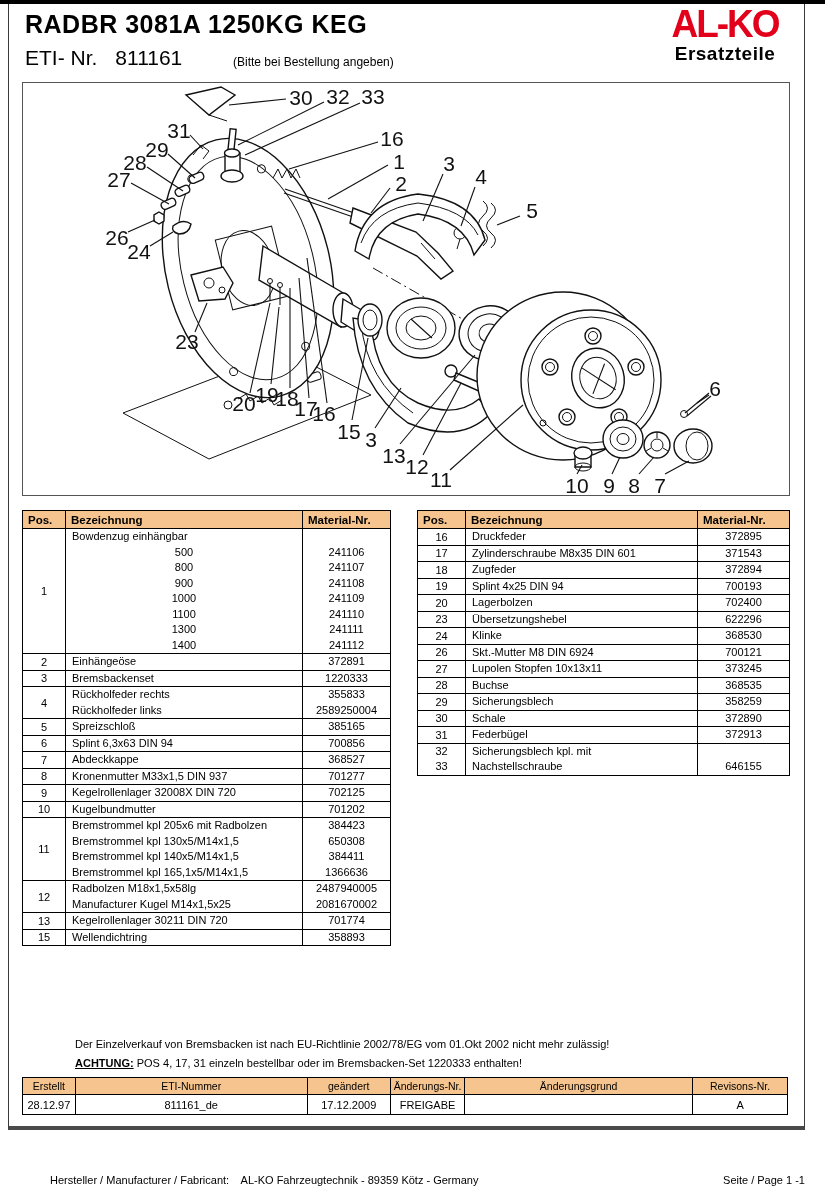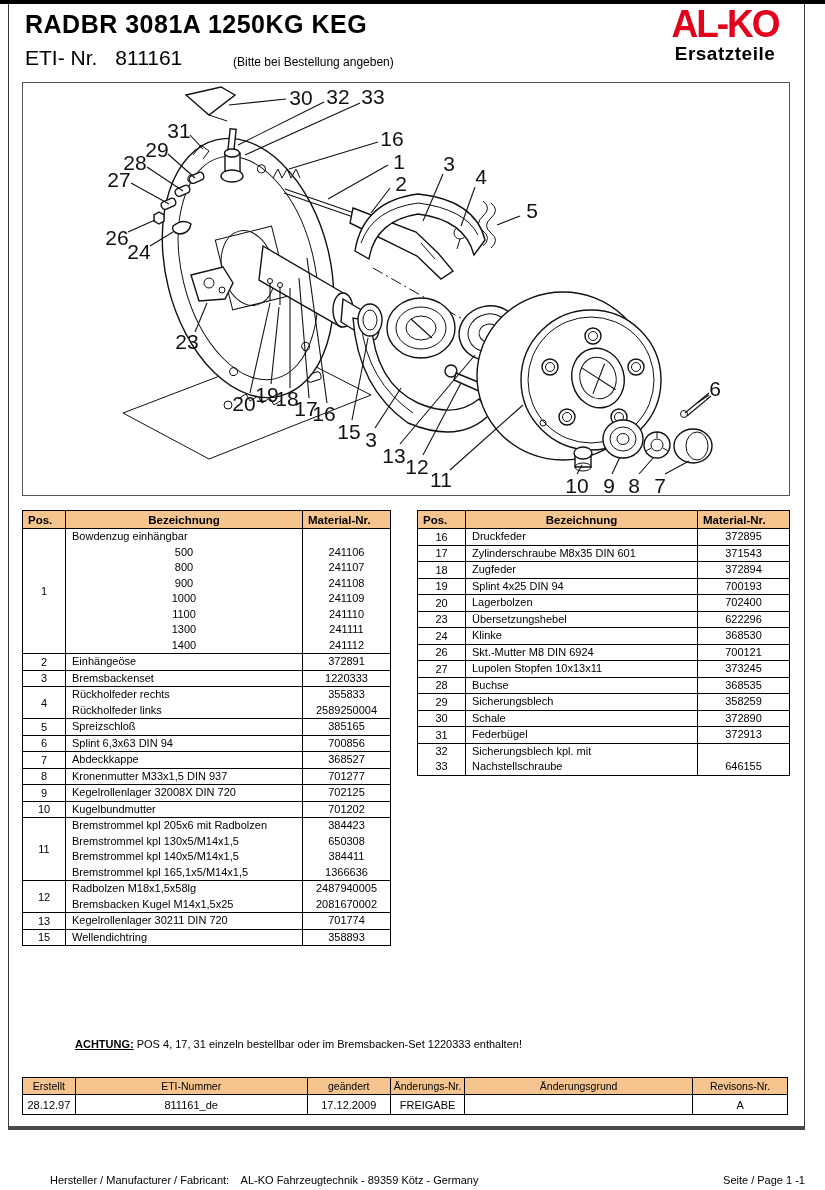--- a/index.html
+++ b/index.html
@@ -21,21 +21,21 @@
   .diagram-box svg{display:block;}
   svg .part{fill:#fff;stroke:#111;stroke-width:1.4;}
   svg .thin{fill:none;stroke:#111;stroke-width:1;}
   svg .callout-line{stroke:#111;stroke-width:1.1;}
   svg .callout-text{font-family:"Liberation Sans",sans-serif;font-size:21px;fill:#111;}
   
   .parts-table{border-collapse:collapse;background:#fff;}
   .parts-table th,.parts-table td{border:1px solid #000;padding:0;font-size:11px;}
   .parts-table th{background:var(--hdr,#F6C58F);height:17px;font-size:11.5px;padding:0 5px;}
   .parts-table th.c{text-align:left;}
-  .parts-table th.l{text-align:center;}
+  .parts-table th.l{text-align:left;}
   .parts-table td.pos{text-align:center;vertical-align:middle;}
   .parts-table td.pos .line{height:15.5px;line-height:15.5px;}
   .parts-table td.name .line{height:15.5px;line-height:15.5px;padding:0 6px;white-space:nowrap;text-align:left;}
   .parts-table td.name .line.size{text-align:center;}
   .parts-table td.mat{text-align:center;}
   .parts-table td.mat .line{height:15.5px;line-height:15.5px;text-align:center;}
   #left-table{left:22px;top:510px;width:369px;}
   #right-table{left:417px;top:510px;width:373px;}
   
   .notes{left:75px;top:1035px;font-size:11px;line-height:19px;}
@@ -431,21 +431,21 @@
           <div class="line">384423</div>
           <div class="line">650308</div>
           <div class="line">384411</div>
           <div class="line">1366636</div>
         </td>
       </tr>
       <tr>
         <td class="pos">12</td>
         <td class="name">
           <div class="line">Radbolzen M18x1,5x58lg</div>
-          <div class="line">Bremsbacken Kugel M14x1,5x25</div>
+          <div class="line">Manufacturer Kugel M14x1,5x25</div>
         </td>
         <td class="mat">
           <div class="line">2487940005</div>
           <div class="line">2081670002</div>
         </td>
       </tr>
       <tr>
         <td class="pos">13</td>
         <td class="name">
           <div class="line">Kegelrollenlager 30211 DIN 720</div>
@@ -608,20 +608,21 @@
         </td>
         <td class="mat">
           <div class="line" style="color: transparent;">&nbsp;</div>
           <div class="line">646155</div>
         </td>
       </tr>
     </tbody>
 </table>
 
 <div class="abs notes">
+  <div>Der Einzelverkauf von Bremsbacken ist nach EU-Richtlinie 2002/78/EG vom 01.Okt 2002 nicht mehr zulässig!</div>
   <div><span class="warn-label">ACHTUNG:</span><span> POS 4, 17, 31 einzeln bestellbar oder im Bremsbacken-Set 1220333 enthalten!</span></div>
 </div>
 
 <table class="abs" id="rev-table">
   <colgroup id="rev-cols">
       <col style="width: 6.9%;">
       <col style="width: 30.3%;">
       <col style="width: 10.9%;">
       <col style="width: 9.7%;">
       <col style="width: 29.8%;">

